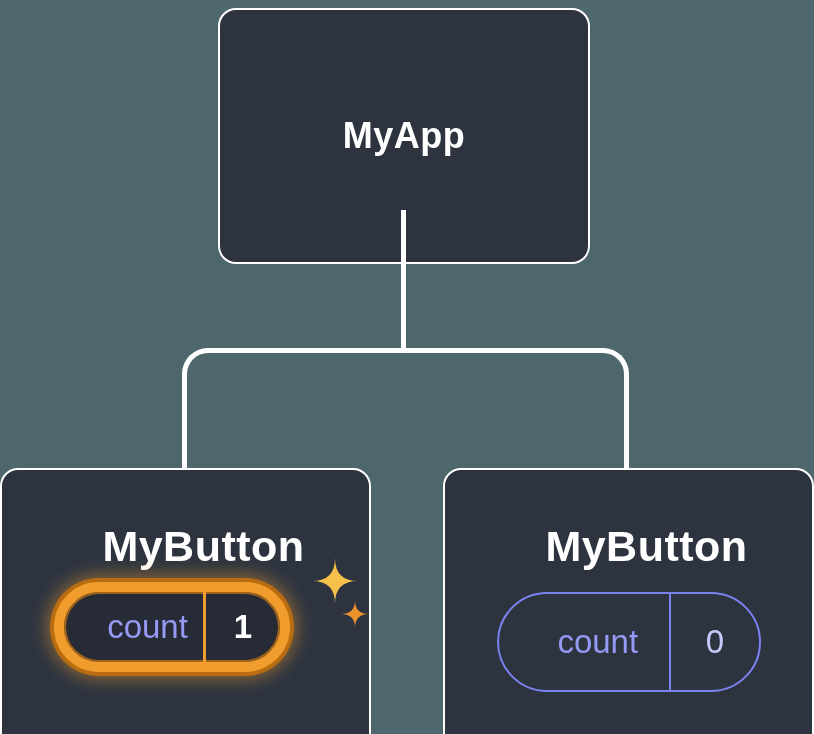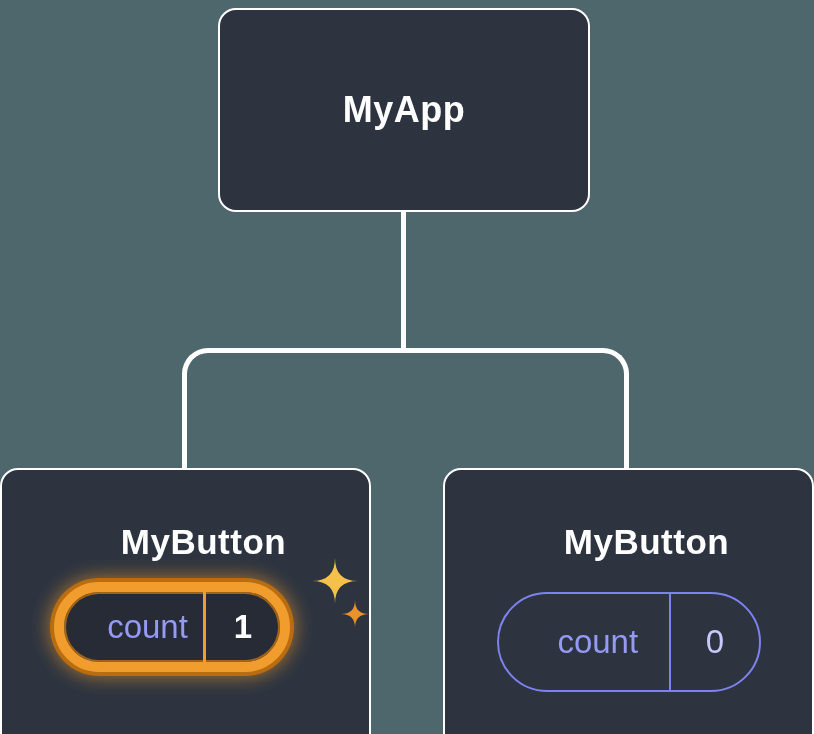--- a/index.html
+++ b/index.html
@@ -37,21 +37,21 @@
     border-radius:18px;
   }
   .node-label{
     color:var(--node-label);
     font-weight:700;
     font-size:36px;
     letter-spacing:.5px;
     text-align:center;
   }
   #node-root{
-    left:218px;top:8px;width:372px;height:204px;
+    left:218px;top:8px;width:372px;height:256px;
     display:flex;align-items:center;justify-content:center;
   }
   .connector-stem{
     position:absolute;
     left:401px;top:210px;width:5px;height:142px;
     background:var(--connector);
   }
   .connector-branch{
     position:absolute;
     left:182px;top:348px;width:447px;height:121px;
@@ -61,21 +61,21 @@
     background:transparent;
   }
   .child-node{
     top:468px;width:371px;height:300px;
   }
   #node-left{left:0px;}
   #node-right{left:443px;}
   .child-title{
     position:absolute;
     top:52px;left:12px;right:0;
-    font-size:35px;
+    font-size:43px;
     padding-left:24px;
   }
   .pill{
     position:absolute;
     display:flex;
     align-items:center;
     border:2.5px solid var(--pill-border);
     border-radius:60px;
     background:var(--box-fill);
   }

